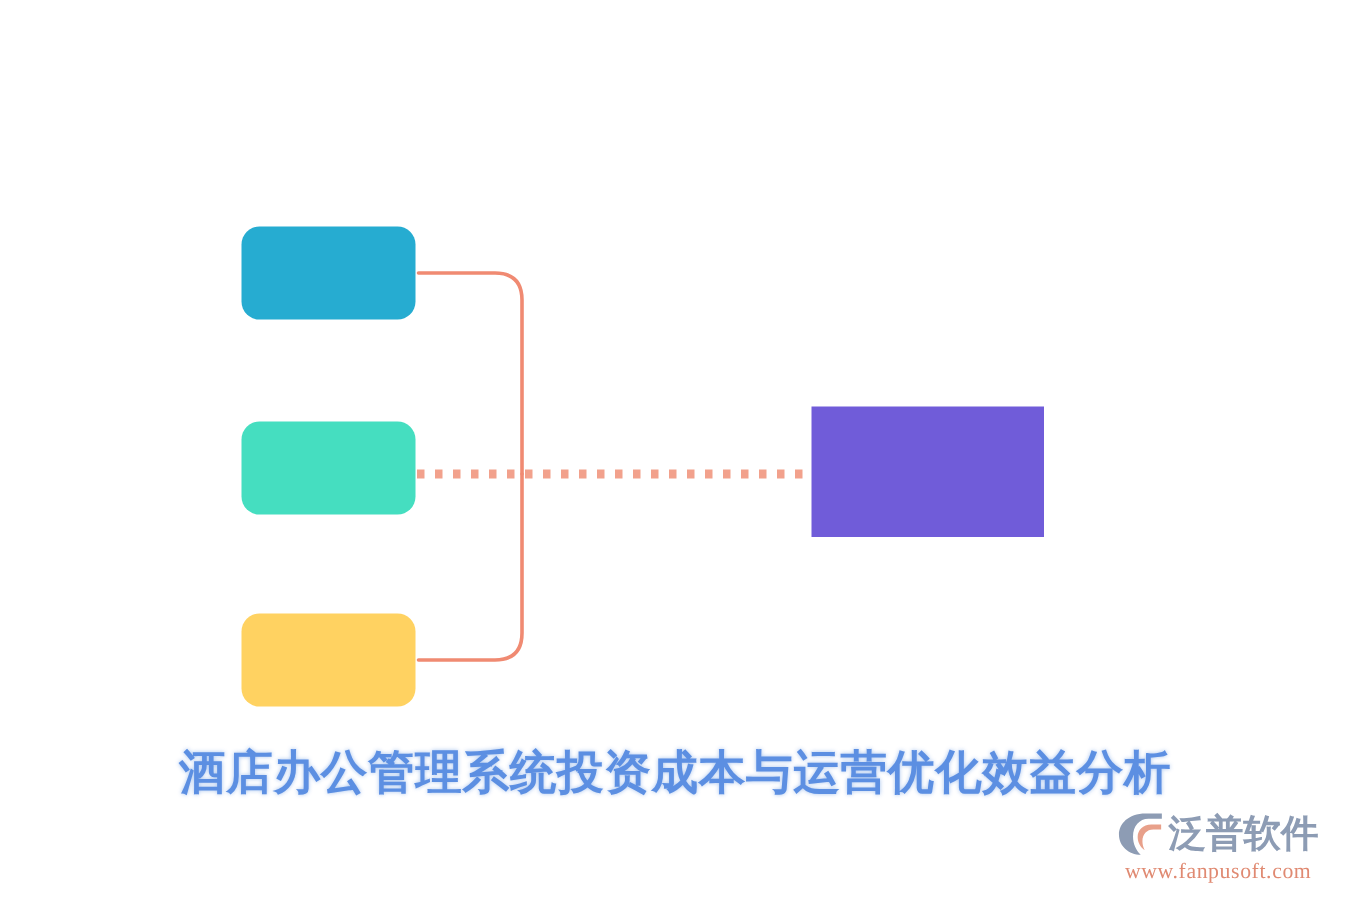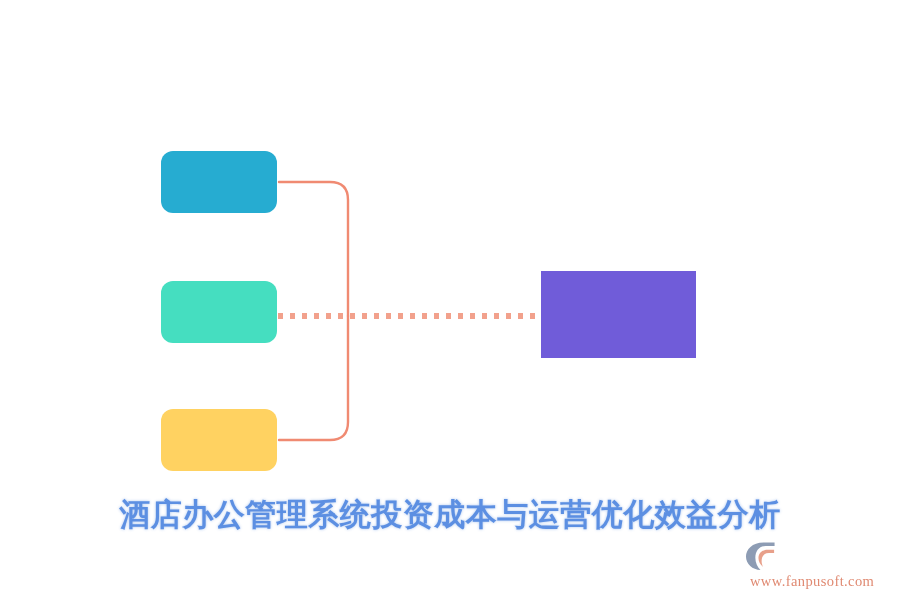--- a/index.html
+++ b/index.html
@@ -151,17 +151,18 @@
   <div id="brand-logo">
     <div id="brand-logo-row">
       <svg id="brand-mark" viewBox="0 0 34 32" xmlns="http://www.w3.org/2000/svg">
         <path d="M20.5 1.5 C8 1.5 1.5 9 1.5 16.5 C1.5 24.5 8.5 30.8 17 30.8
                  C13.5 27.5 11.5 22.8 11.5 17.8 C11.5 10.5 16 5.2 22.5 5.2
                  L32 5.2 L32 1.5 Z" fill="#8D9CB4"></path>
         <path d="M24.5 9.2 C18.5 9.2 14.8 13.2 14.8 18.2 C14.8 22 16.8 25.5 19.8 27.6
                  C18.6 25.2 18.2 23.2 18.2 21.2 C18.2 16.2 21.2 12.8 26 12.8
                  L31.5 12.8 L31.5 9.2 Z" fill="#E8A08A"></path>
       </svg>
+      <span id="brand-name">泛普软件</span>
     </div>
     <div id="brand-url">www.fanpusoft.com</div>
   </div>
 
 </div>
 
 </body></html>

